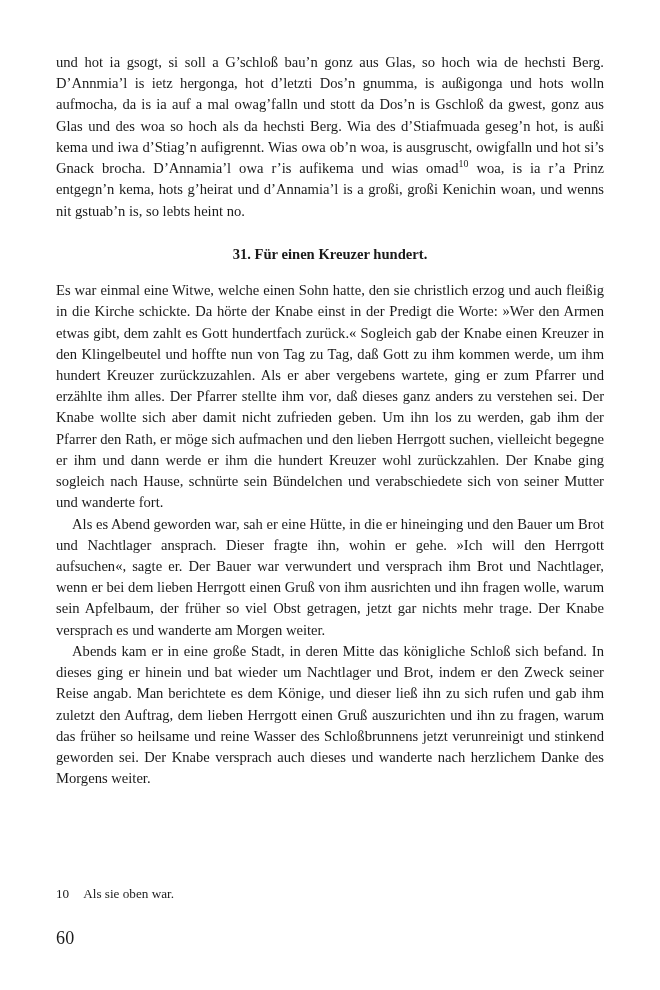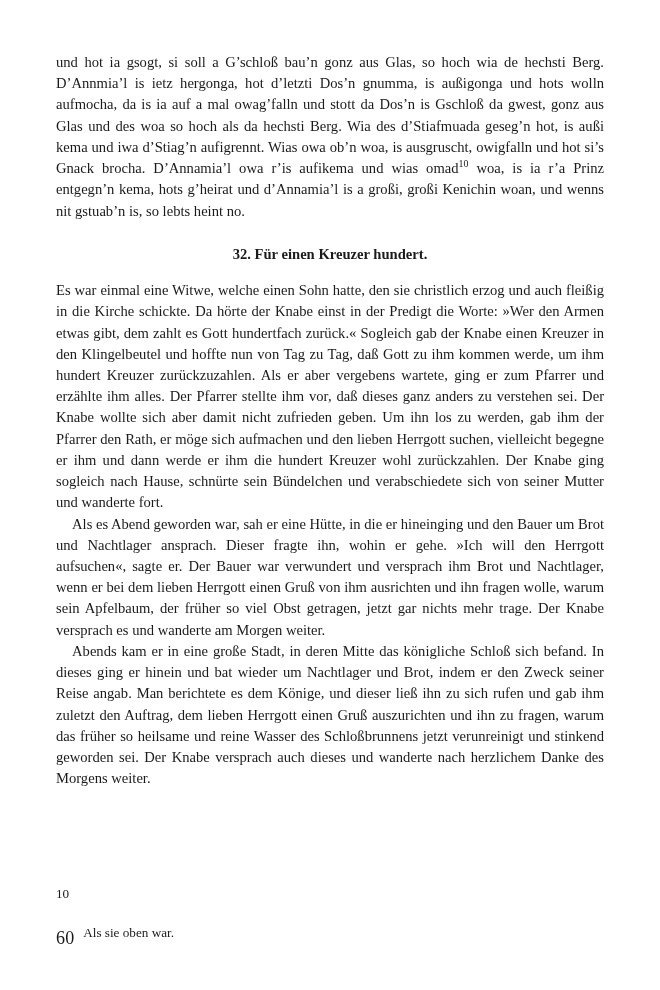--- a/index.html
+++ b/index.html
@@ -57,40 +57,39 @@
   }
   .footnote {
     display: flex;
     gap: 14px;
   }
   .footnote-marker {
     flex: 0 0 auto;
   }
   .footnote-text {
     flex: 1 1 auto;
-    margin-top: 39px;
   }
   .folio {
     position: absolute;
     left: 56px;
     top: 928px;
     font-size: 18px;
     letter-spacing: 0.2px;
   }
 </style>
 </head>
 <body>
 
 <div class="page">
 
   <div class="textblock">
 
     <p class="para">und hot ia gsogt, si soll a G’schloß bau’n gonz aus Glas, so hoch wia de hechsti Berg. D’Annmia’l is ietz hergonga, hot d’letzti Dos’n gnumma, is außigonga und hots wolln aufmocha, da is ia auf a mal owag’falln und stott da Dos’n is Gschloß da gwest, gonz aus Glas und des woa so hoch als da hechsti Berg. Wia des d’Stiafmuada geseg’n hot, is außi kema und iwa d’Stiag’n aufigrennt. Wias owa ob’n woa, is ausgruscht, owigfalln und hot si’s Gnack brocha. D’Annamia’l owa r’is aufikema und wias omad<span class="sup">10</span> woa, is ia r’a Prinz entgegn’n kema, hots g’heirat und d’Annamia’l is a großi, großi Kenichin woan, und wenns nit gstuab’n is, so lebts heint no.</p>
 
-    <h2 class="section-title">32. Für einen Kreuzer hundert.</h2>
+    <h2 class="section-title">31. Für einen Kreuzer hundert.</h2>
 
     <p class="para">Es war einmal eine Witwe, welche einen Sohn hatte, den sie christlich erzog und auch fleißig in die Kirche schickte. Da hörte der Knabe einst in der Predigt die Worte: »Wer den Armen etwas gibt, dem zahlt es Gott hundertfach zurück.« Sogleich gab der Knabe einen Kreuzer in den Klingelbeutel und hoffte nun von Tag zu Tag, daß Gott zu ihm kommen werde, um ihm hundert Kreuzer zurückzuzahlen. Als er aber vergebens wartete, ging er zum Pfarrer und erzählte ihm alles. Der Pfarrer stellte ihm vor, daß dieses ganz anders zu verstehen sei. Der Knabe wollte sich aber damit nicht zufrieden geben. Um ihn los zu werden, gab ihm der Pfarrer den Rath, er möge sich aufmachen und den lieben Herrgott suchen, vielleicht begegne er ihm und dann werde er ihm die hundert Kreuzer wohl zurückzahlen. Der Knabe ging sogleich nach Hause, schnürte sein Bündelchen und verabschiedete sich von seiner Mutter und wanderte fort.</p>
     <p class="para indented">Als es Abend geworden war, sah er eine Hütte, in die er hineinging und den Bauer um Brot und Nachtlager ansprach. Dieser fragte ihn, wohin er gehe. »Ich will den Herrgott aufsuchen«, sagte er. Der Bauer war verwundert und versprach ihm Brot und Nachtlager, wenn er bei dem lieben Herrgott einen Gruß von ihm ausrichten und ihn fragen wolle, warum sein Apfelbaum, der früher so viel Obst getragen, jetzt gar nichts mehr trage. Der Knabe versprach es und wanderte am Morgen weiter.</p>
     <p class="para indented">Abends kam er in eine große Stadt, in deren Mitte das königliche Schloß sich befand. In dieses ging er hinein und bat wieder um Nachtlager und Brot, indem er den Zweck seiner Reise angab. Man berichtete es dem Könige, und dieser ließ ihn zu sich rufen und gab ihm zuletzt den Auftrag, dem lieben Herrgott einen Gruß auszurichten und ihn zu fragen, warum das früher so heilsame und reine Wasser des Schloßbrunnens jetzt verunreinigt und stinkend geworden sei. Der Knabe versprach auch dieses und wanderte nach herzlichem Danke des Morgens weiter.</p>
 
   </div>
 
   <div class="footnote-area">
     <div class="footnote">
       <span class="footnote-marker">10</span>

